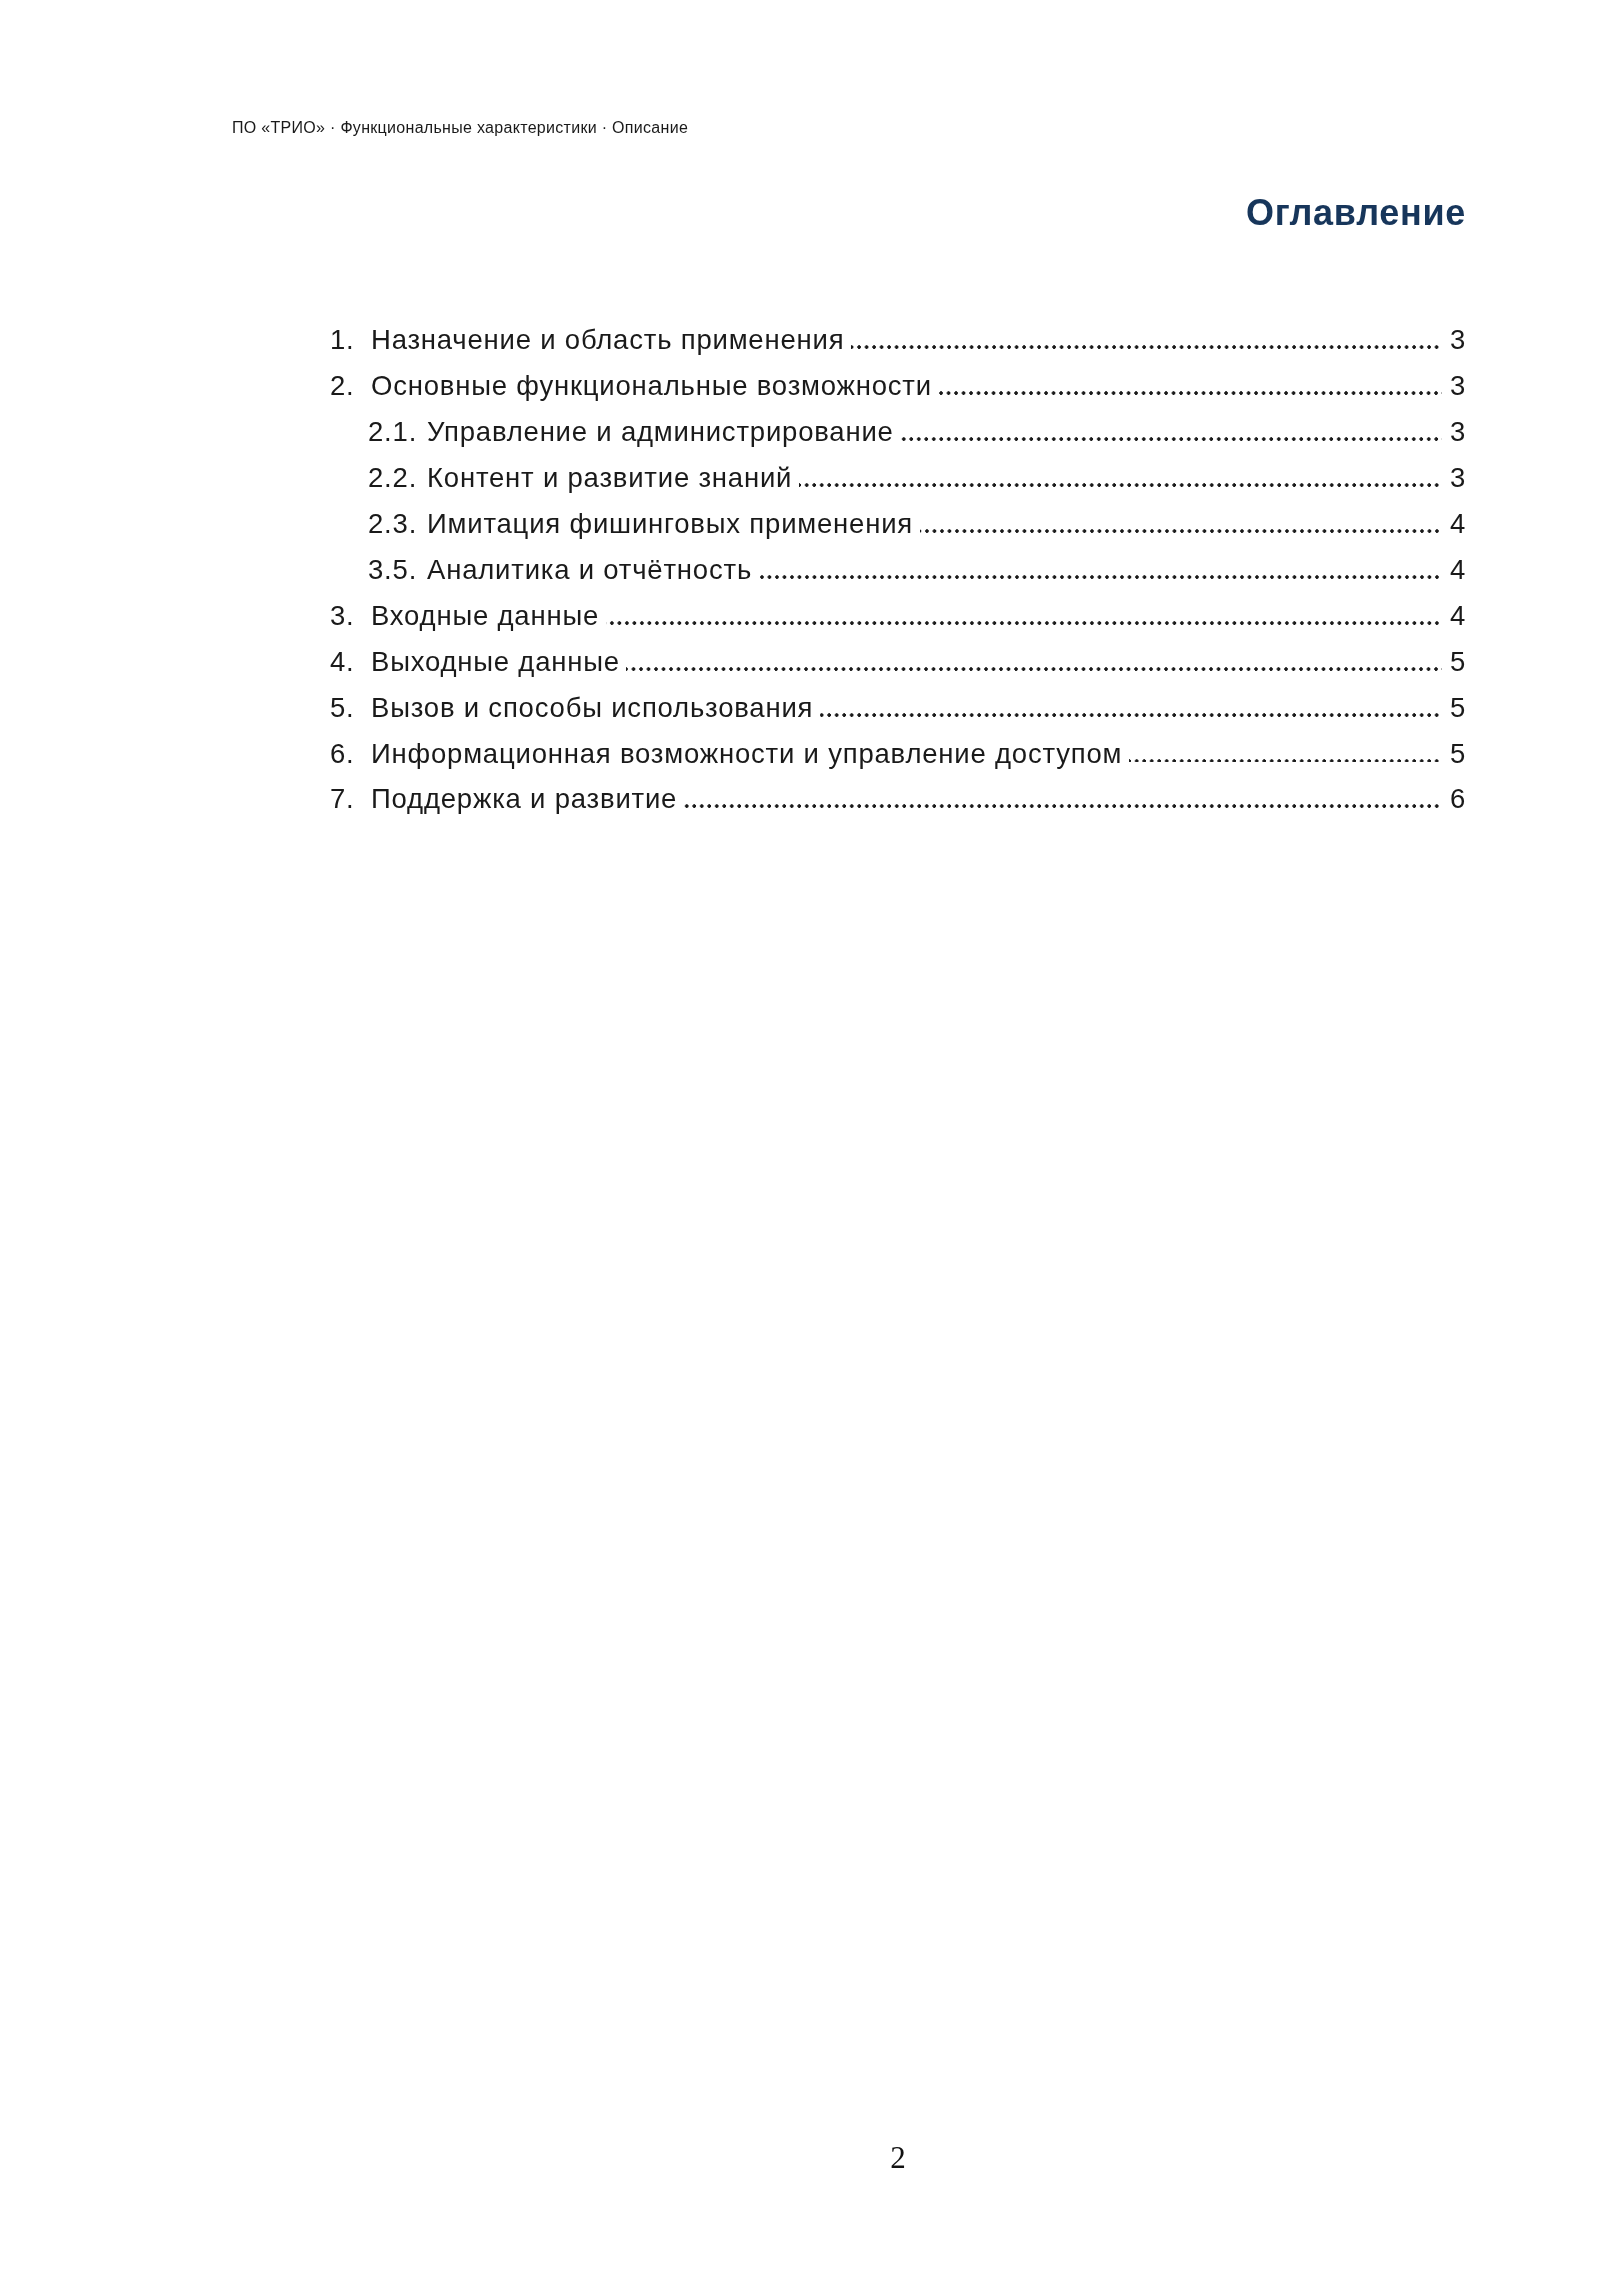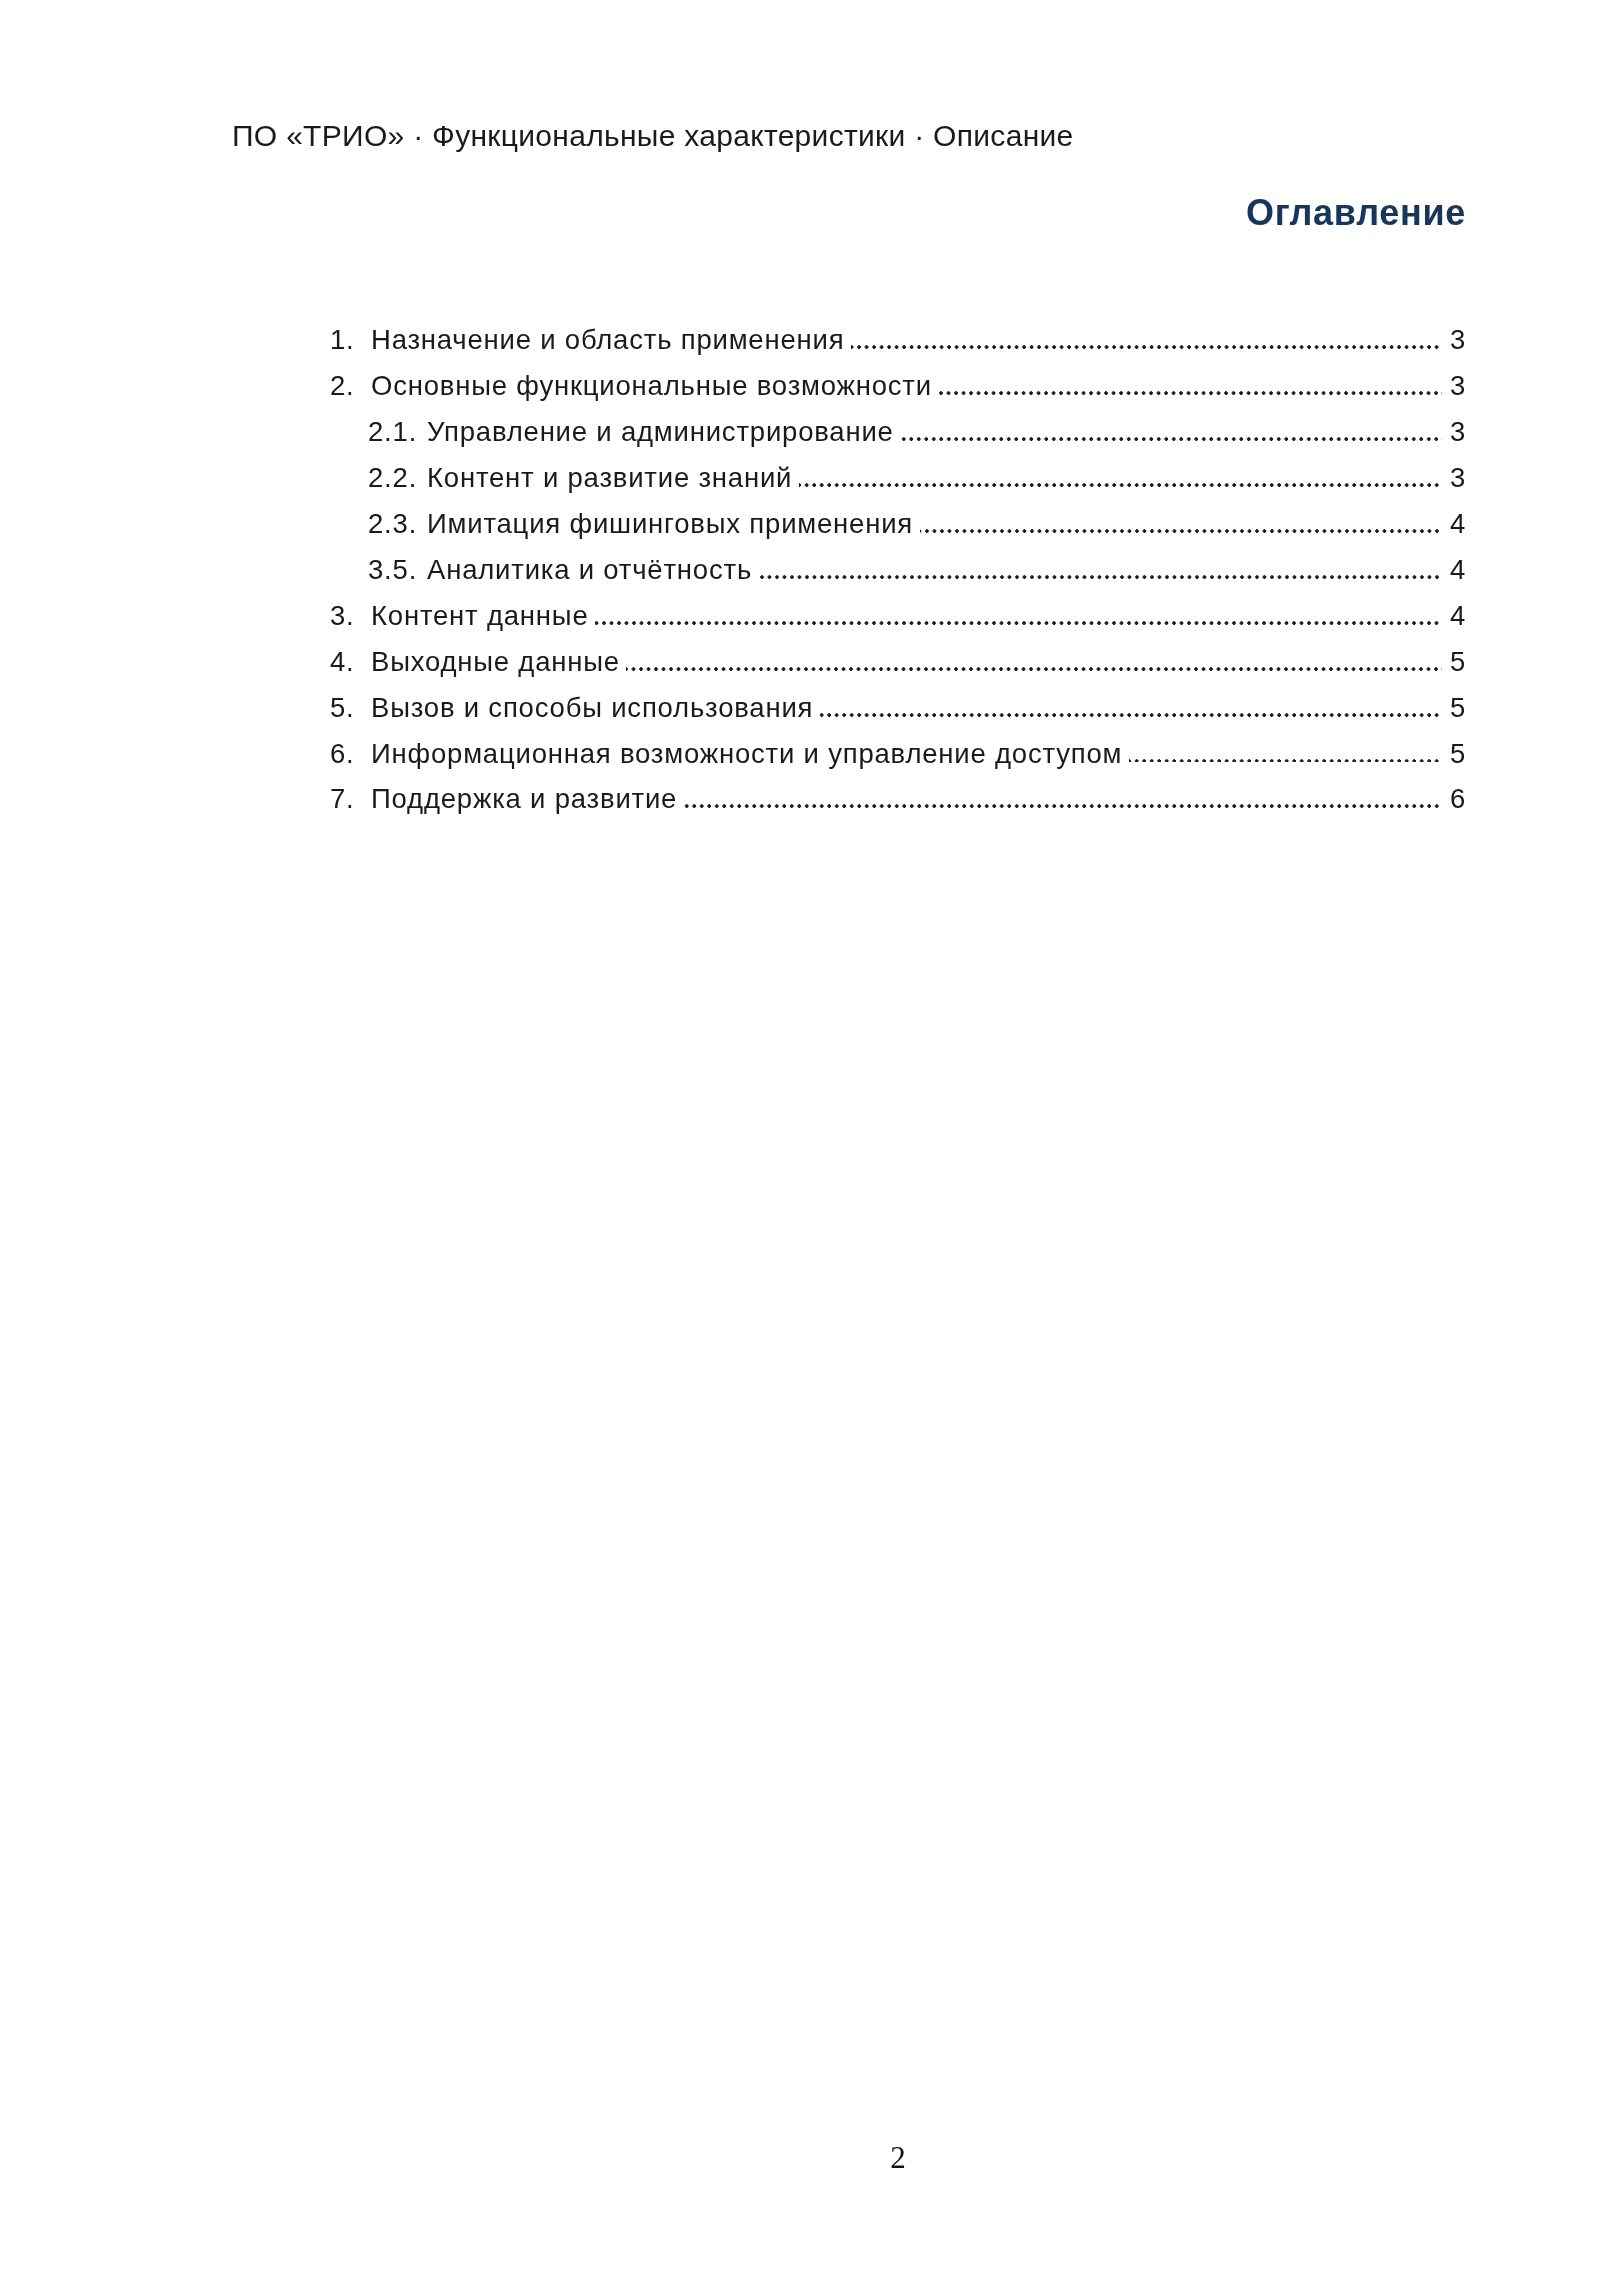--- a/index.html
+++ b/index.html
@@ -16,21 +16,21 @@
   .page {
     position: absolute;
     inset: 0;
     background: #ffffff;
     overflow: hidden;
   }
   .running-header {
     position: absolute;
     left: 232px;
     top: 119px;
-    font-size: 30px;
+    font-size: 16px;
     font-weight: 400;
     letter-spacing: 0.3px;
     color: var(--text-color, #1a1a1a);
     white-space: nowrap;
   }
   .doc-title {
     position: absolute;
     left: 232px;
     top: 192px;
     width: 1234px;
@@ -129,21 +129,21 @@
     <span class="toc-page">4</span>
   </div>
       <div class="toc-row level-2">
     <span class="toc-num">3.5.</span>
     <span class="toc-label">Аналитика и отчётность</span>
     <span class="toc-dots"></span>
     <span class="toc-page">4</span>
   </div>
       <div class="toc-row level-1 gap-before">
     <span class="toc-num">3.</span>
-    <span class="toc-label">Контент данные</span>
+    <span class="toc-label">Входные данные</span>
     <span class="toc-dots"></span>
     <span class="toc-page">4</span>
   </div>
       <div class="toc-row level-1">
     <span class="toc-num">4.</span>
     <span class="toc-label">Выходные данные</span>
     <span class="toc-dots"></span>
     <span class="toc-page">5</span>
   </div>
       <div class="toc-row level-1">

